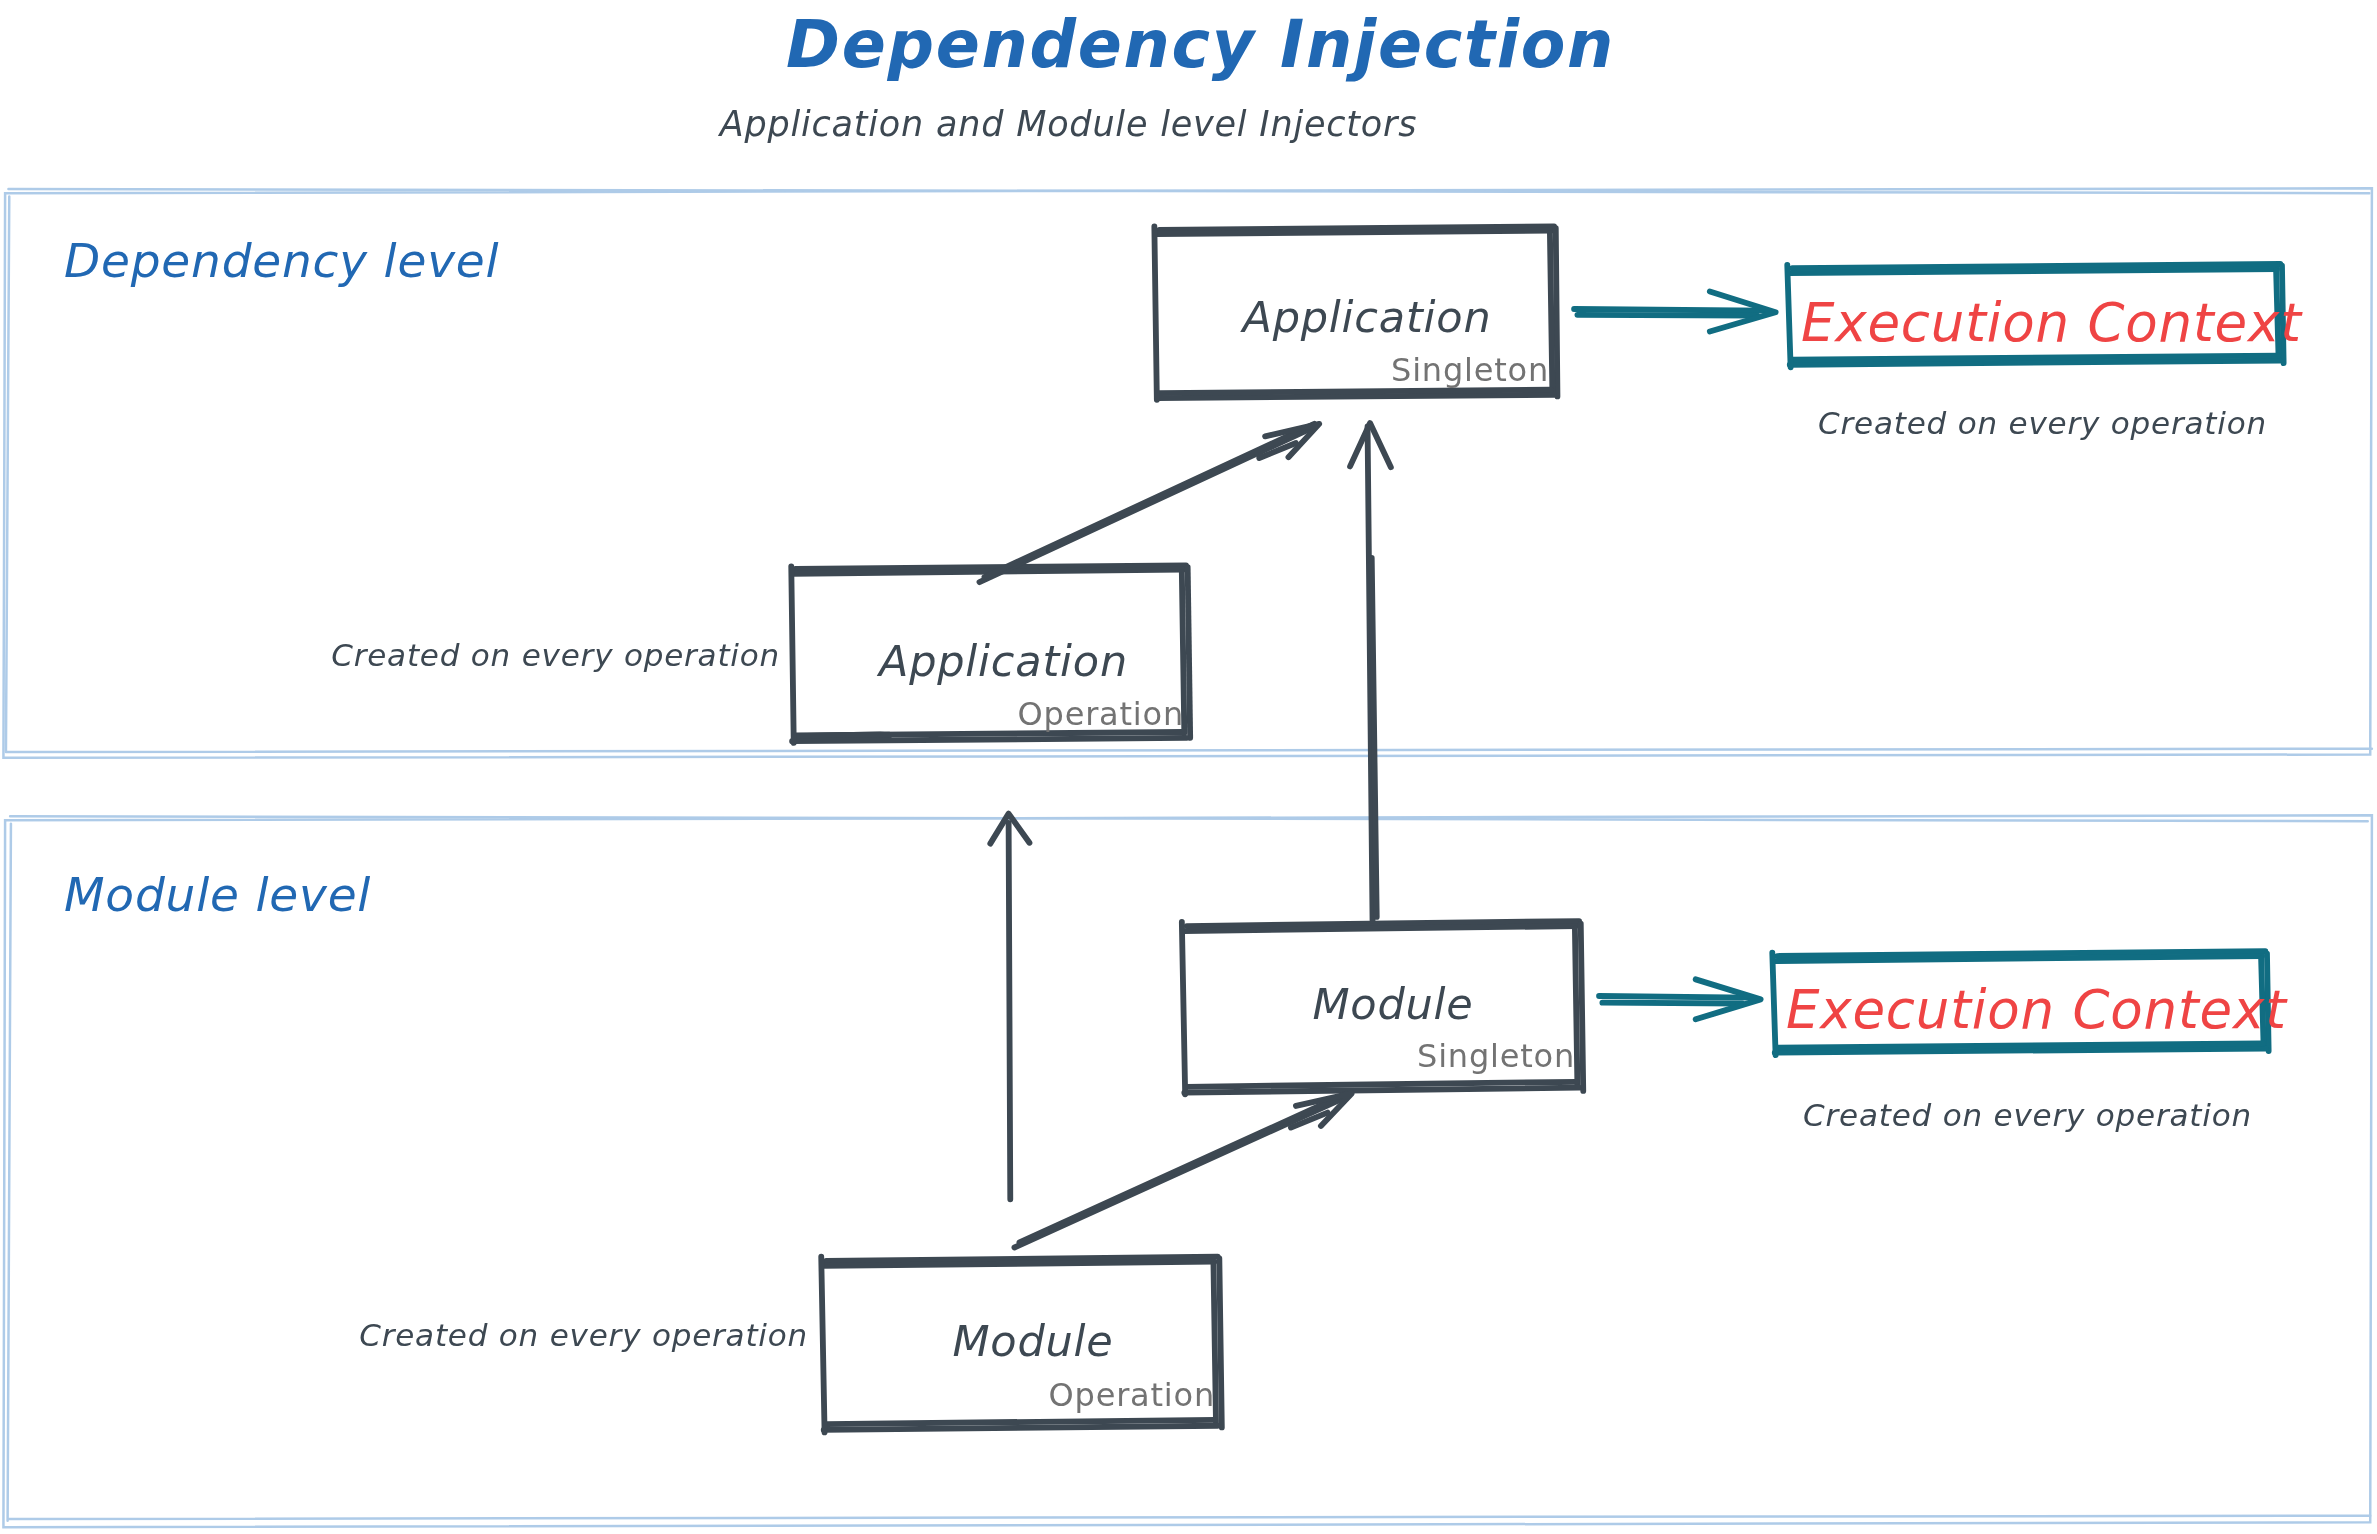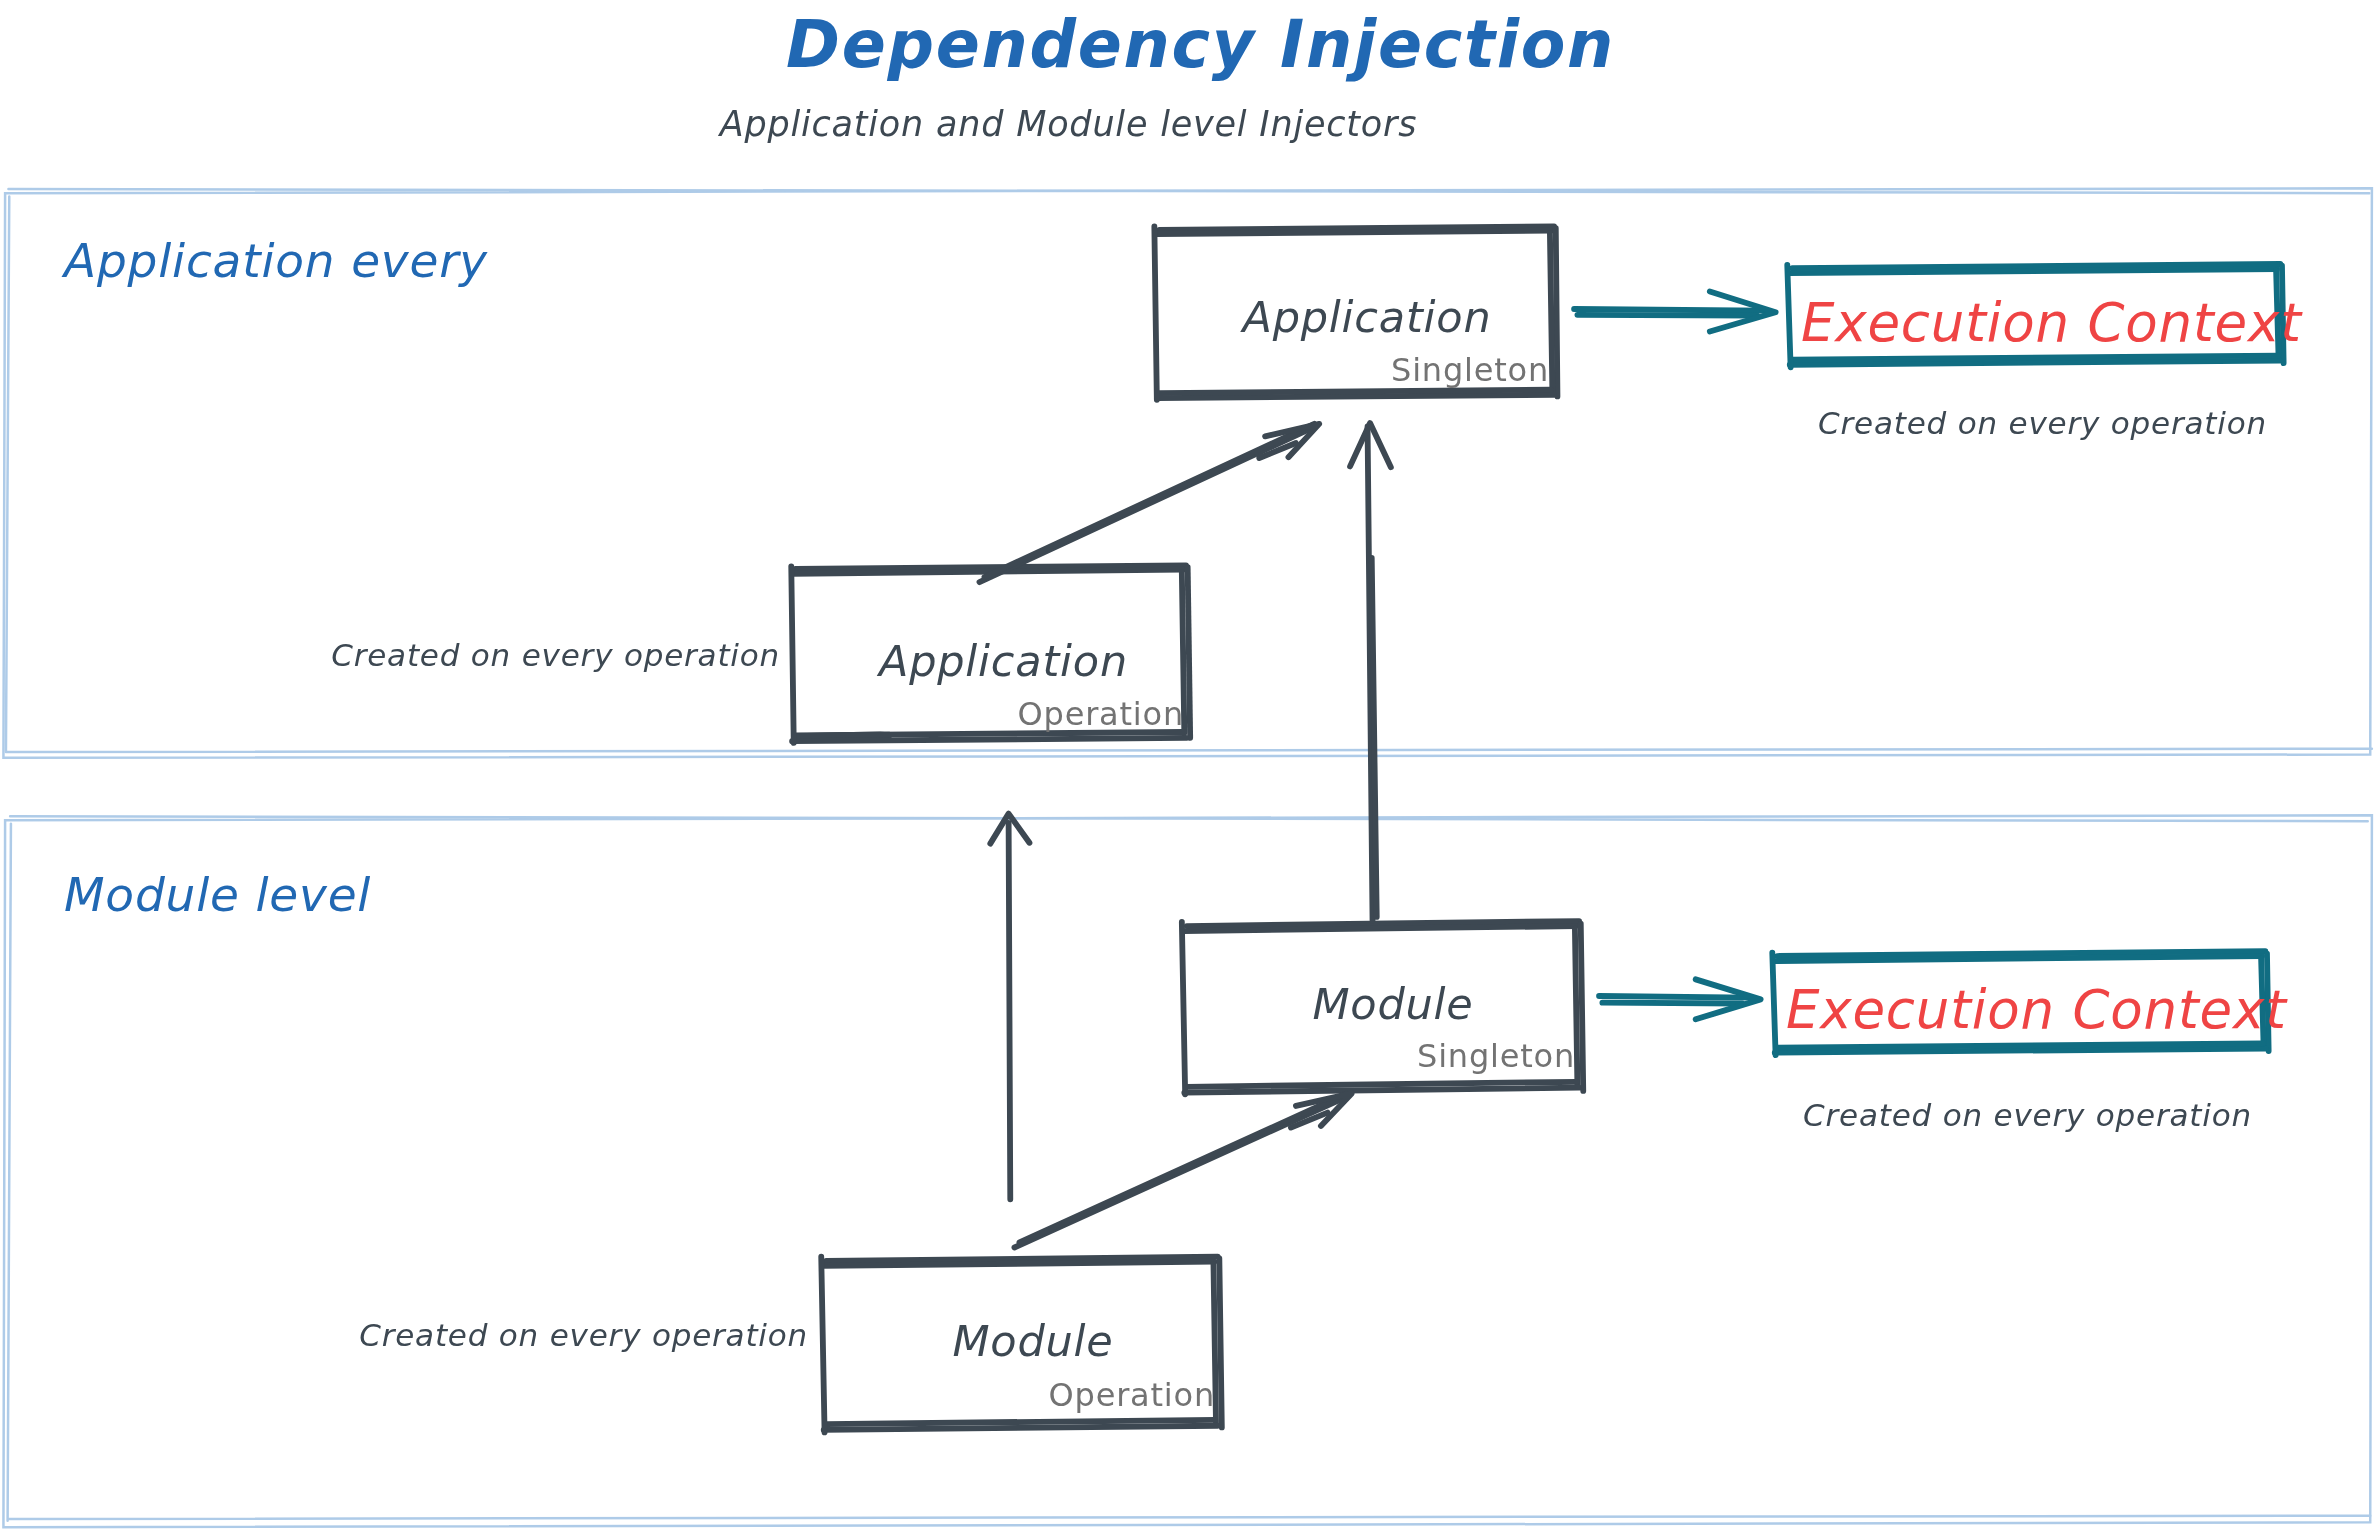--- a/index.html
+++ b/index.html
@@ -231,21 +231,21 @@
       <path d="M1920 1196 L2102 1198"></path>
       <path d="M1924 1204 L2092 1205"></path>
       <path d="M2036 1176 L2114 1200 L2036 1224"></path>
     </g>
 
   </svg>
 
   <div class="txt" id="title">Dependency Injection</div>
   <div class="txt" id="subtitle">Application and Module level Injectors</div>
 
-  <div class="txt zone-label" id="zone-app-label">Application every</div>
+  <div class="txt zone-label" id="zone-app-label">Dependency level</div>
   <div class="txt zone-label" id="zone-mod-label">Module level</div>
 
   <div class="txt node-title" id="n1-title">Application</div>
   <div class="txt node-badge" id="n1-badge">Singleton</div>
 
   <div class="txt node-title" id="n2-title">Application</div>
   <div class="txt node-badge" id="n2-badge">Operation</div>
 
   <div class="txt node-title" id="n3-title">Module</div>
   <div class="txt node-badge" id="n3-badge">Singleton</div>

